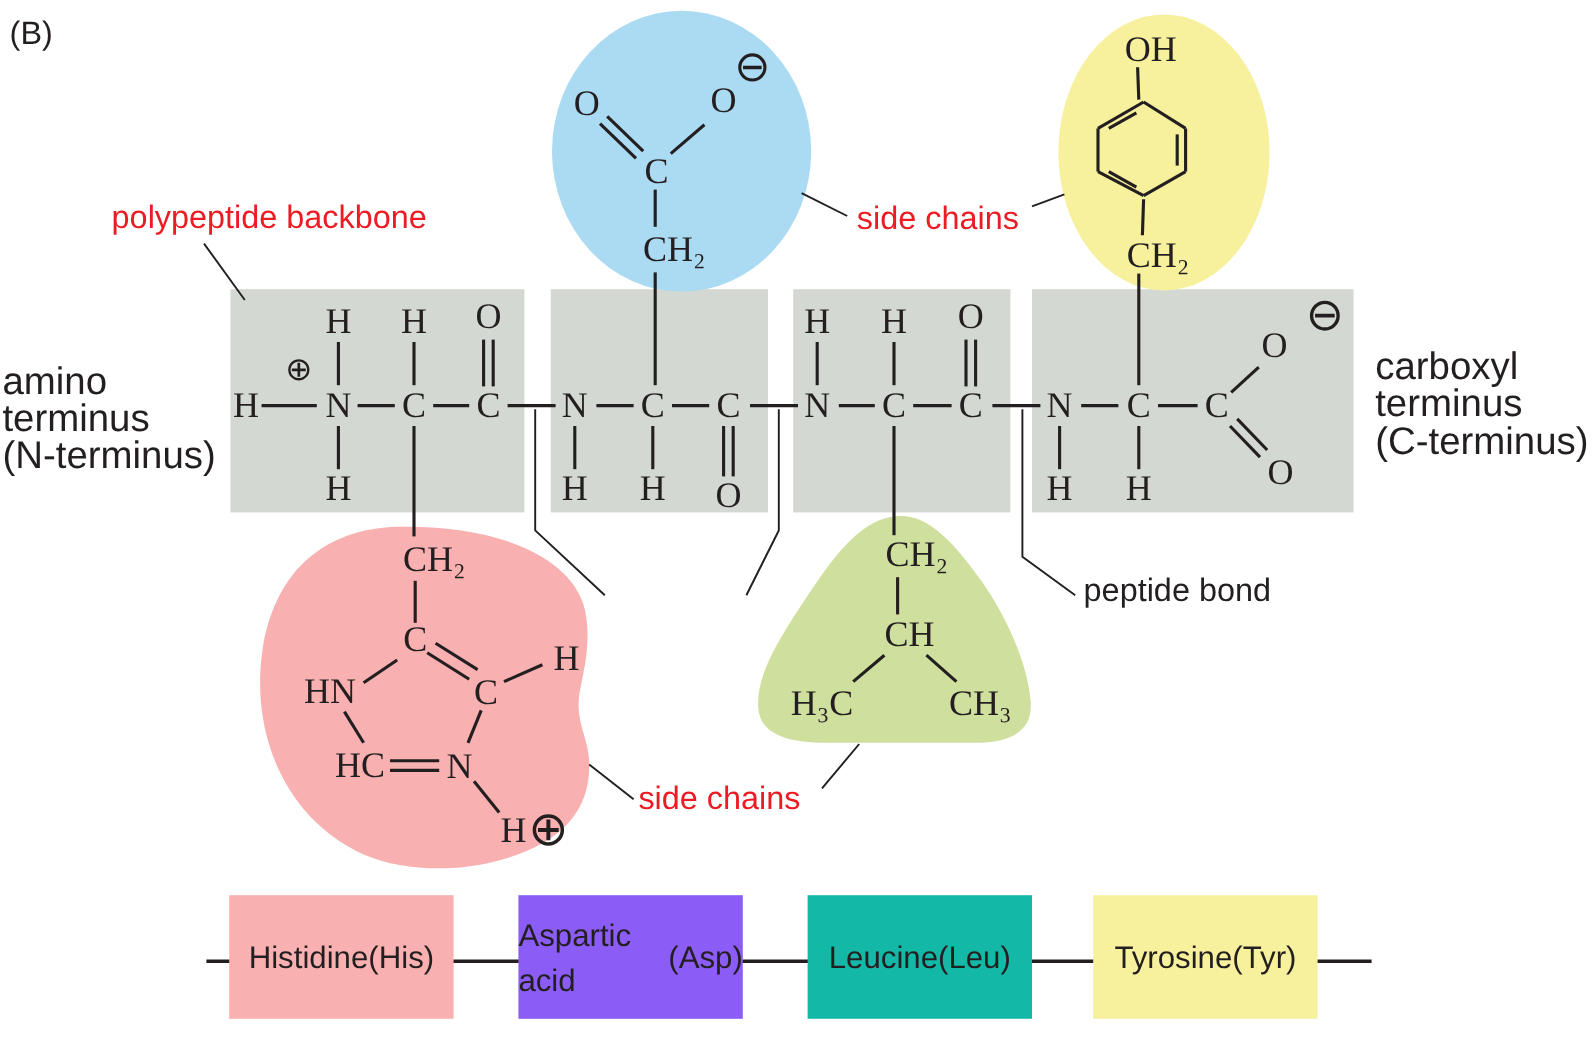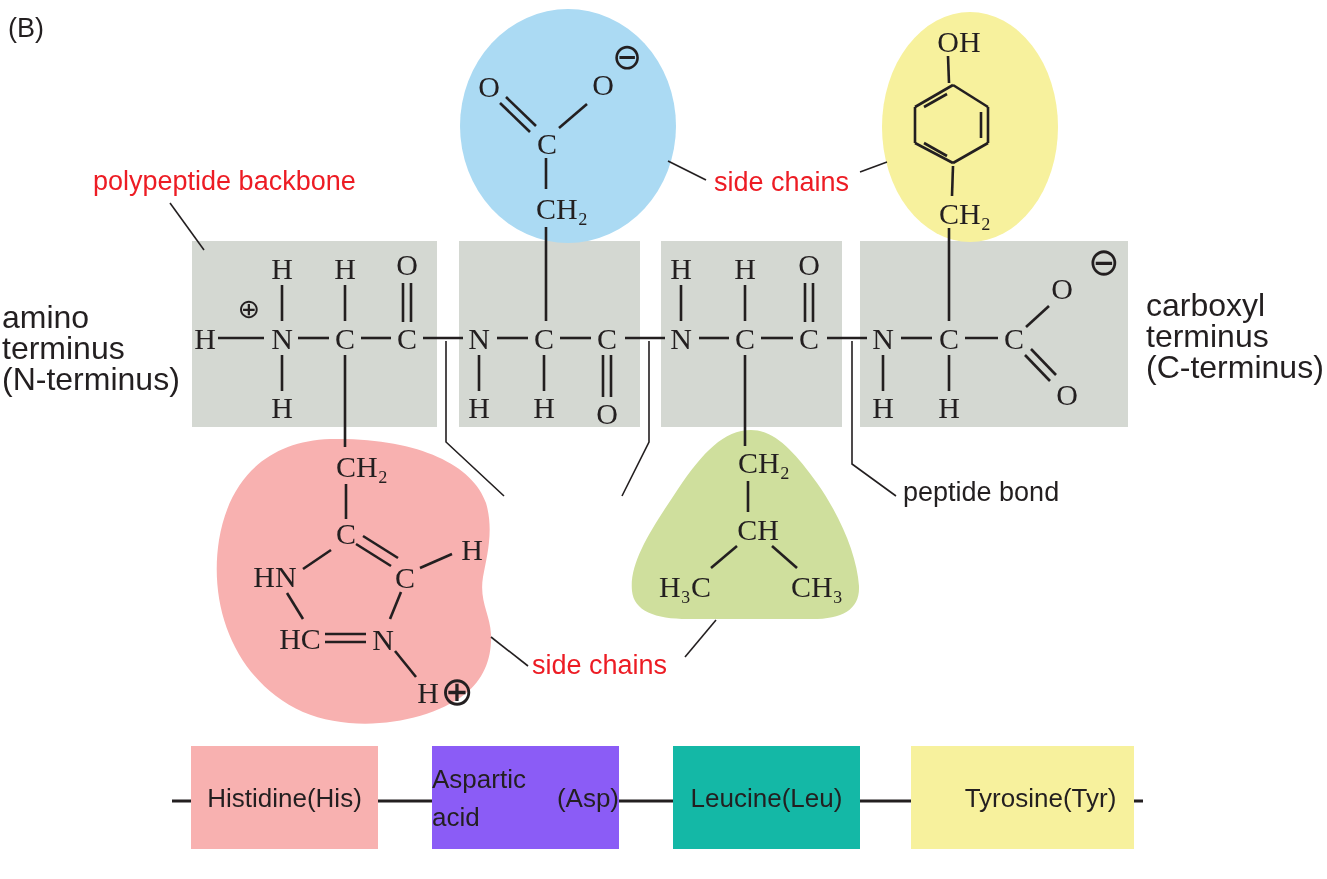--- a/index.html
+++ b/index.html
@@ -193,18 +193,18 @@
     <div>(His)</div>
   </div>
   <div class="res-box res-2" style="background: #8b5cf6;">
     <div>Aspartic acid</div>
     <div>(Asp)</div>
   </div>
   <div class="res-box res-3" style="background: #14b8a6;">
     <div>Leucine</div>
     <div>(Leu)</div>
   </div>
-  <div class="res-box res-4" style="background: rgb(247, 241, 157); padding-left: 36px;">
+  <div class="res-box res-4" style="background: rgb(247, 241, 157);">
     <div>Tyrosine</div>
     <div>(Tyr)</div>
   </div>
 
 </div>
 
 </body></html>

